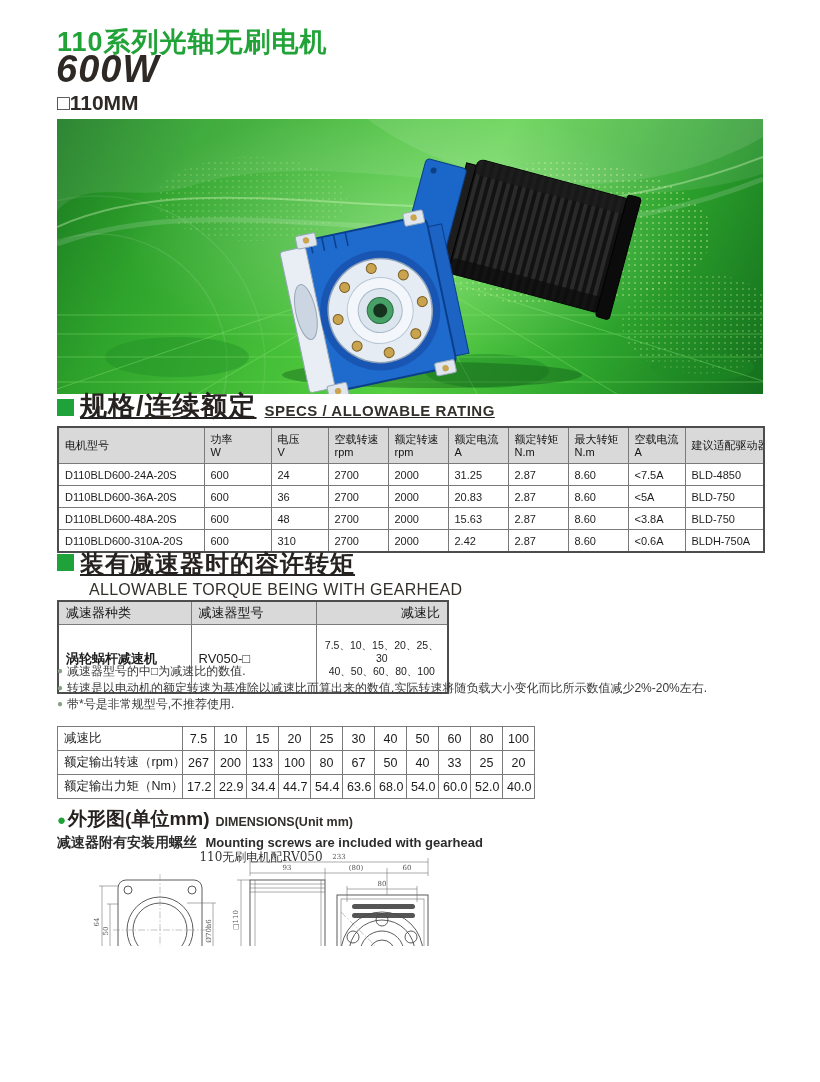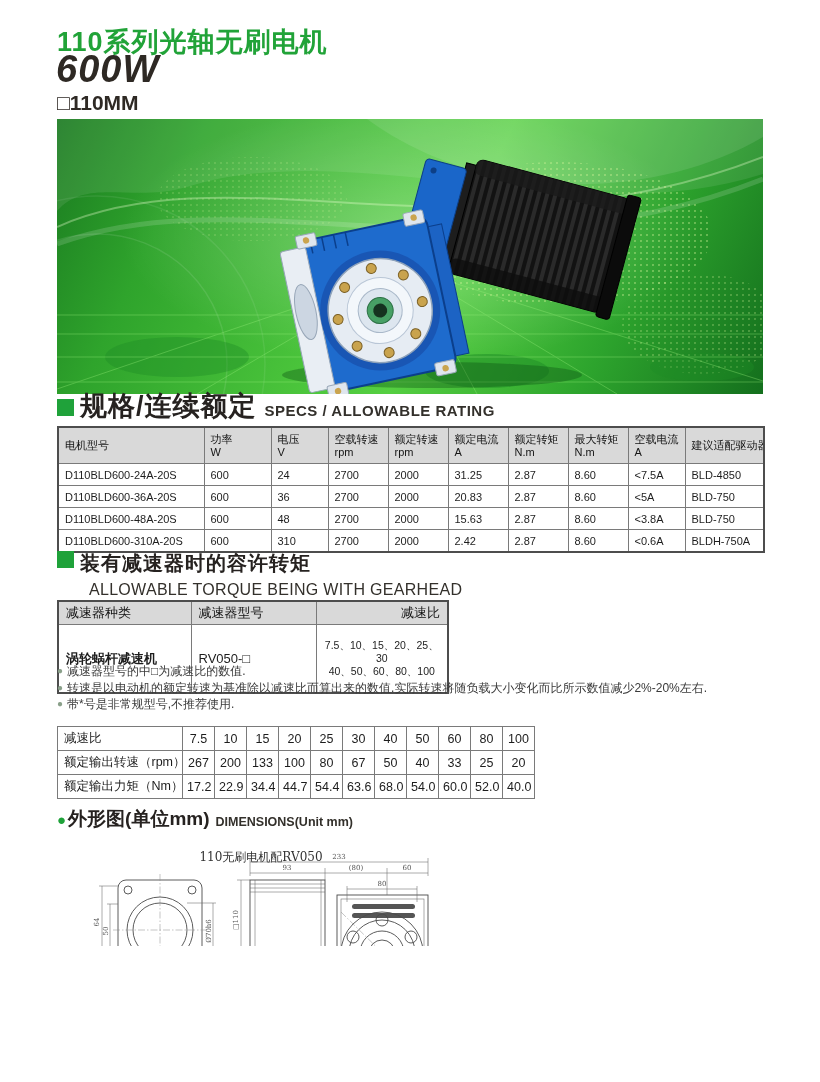--- a/index.html
+++ b/index.html
@@ -12,27 +12,27 @@
   .title-frame{position:absolute;left:57px;top:91px;font-size:21px;font-weight:800;color:#2e2924;}
 
   
   .banner{position:absolute;left:57px;top:119px;width:706px;height:275px;overflow:hidden;
     background:
       radial-gradient(ellipse at 50% 42%, rgba(255,255,255,0.28), rgba(255,255,255,0) 58%),
       linear-gradient(115deg,#1a7a20 0%,#2fa42c 18%,#4cc63c 45%,#55cf41 55%,#2da42d 78%,#146f1d 100%);}
   .banner svg{display:block;width:706px;height:275px;}
 
   
-  .sec-head{position:absolute;display:flex;align-items:flex-end;}
+  .sec-head{position:absolute;display:flex;align-items:flex-end;text-decoration:underline;}
   .sq{width:17px;height:17px;background:#1fa23a;margin-right:6px;margin-bottom:6px;flex:none;}
   .sec1{left:57px;top:392px;}
   .sec1 .cn{font-size:27px;font-weight:900;color:#262220;letter-spacing:1px;line-height:1.1;}
   .sec1 .en{font-size:15px;font-weight:800;color:#33302b;margin-left:8px;margin-bottom:3px;letter-spacing:0.5px;}
   .sec2{left:57px;top:551px;}
-  .sec2 .cn{font-size:20px;font-weight:900;color:#262220;letter-spacing:1px;line-height:1.1;text-align:right;}
+  .sec2 .cn{font-size:24px;font-weight:900;color:#262220;letter-spacing:1px;line-height:1.1;text-align:right;}
   .sec2-en{position:absolute;left:89px;top:581px;font-size:16px;font-weight:400;color:#33302b;letter-spacing:0.3px;}
 
   
   table{border-collapse:collapse;table-layout:fixed;background:#fff;}
   th,td{border:1px solid #7a7a7a;overflow:hidden;white-space:nowrap;}
   th{background:#d9d9d9;font-weight:400;text-align:left;color:#141414;}
 
   .spec-table{position:absolute;left:57px;top:426px;width:706px;font-size:11px;border:2px solid #4d4d4d;}
   .spec-table th{padding:3px 6px;height:29px;line-height:13px;vertical-align:middle;}
   .spec-table th.c-model{text-align:left;}
@@ -394,20 +394,24 @@
           <td>40.0</td>
         </tr>
       </tbody>
     </table>
 
   <div class="dimhead">
     <span class="bullet">●</span>
     <span class="cn">外形图(单位mm)</span>
     <span class="en">DIMENSIONS(Unit mm)</span>
   </div>
+  <div class="dimnote">
+    <span class="cn">减速器附有安装用螺丝</span>
+    <span class="en">Mounting screws are included with gearhead</span>
+  </div>
 
   <div class="drawing">
     <svg width="640" height="232" viewBox="0 0 640 232">
       <text class="dtitle" x="176" y="15" text-anchor="middle">110无刷电机配RV050</text>
 
       <g>
         <rect class="dw" x="33" y="34" width="84" height="120" rx="8"></rect>
         <circle class="dw" cx="43" cy="44" r="4"></circle>
           <circle class="dw" cx="107" cy="44" r="4"></circle>
         <circle class="dw" cx="43" cy="144" r="4"></circle>

